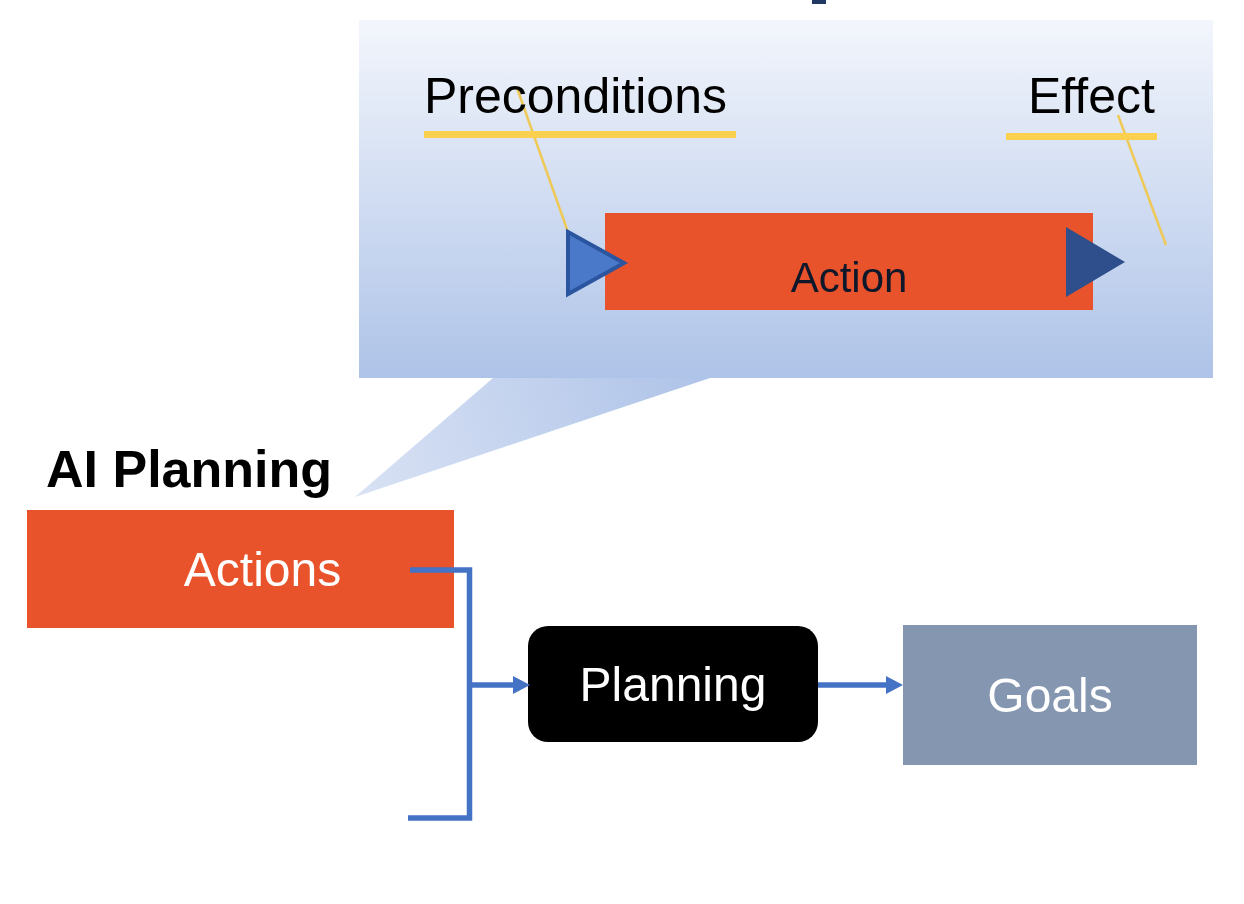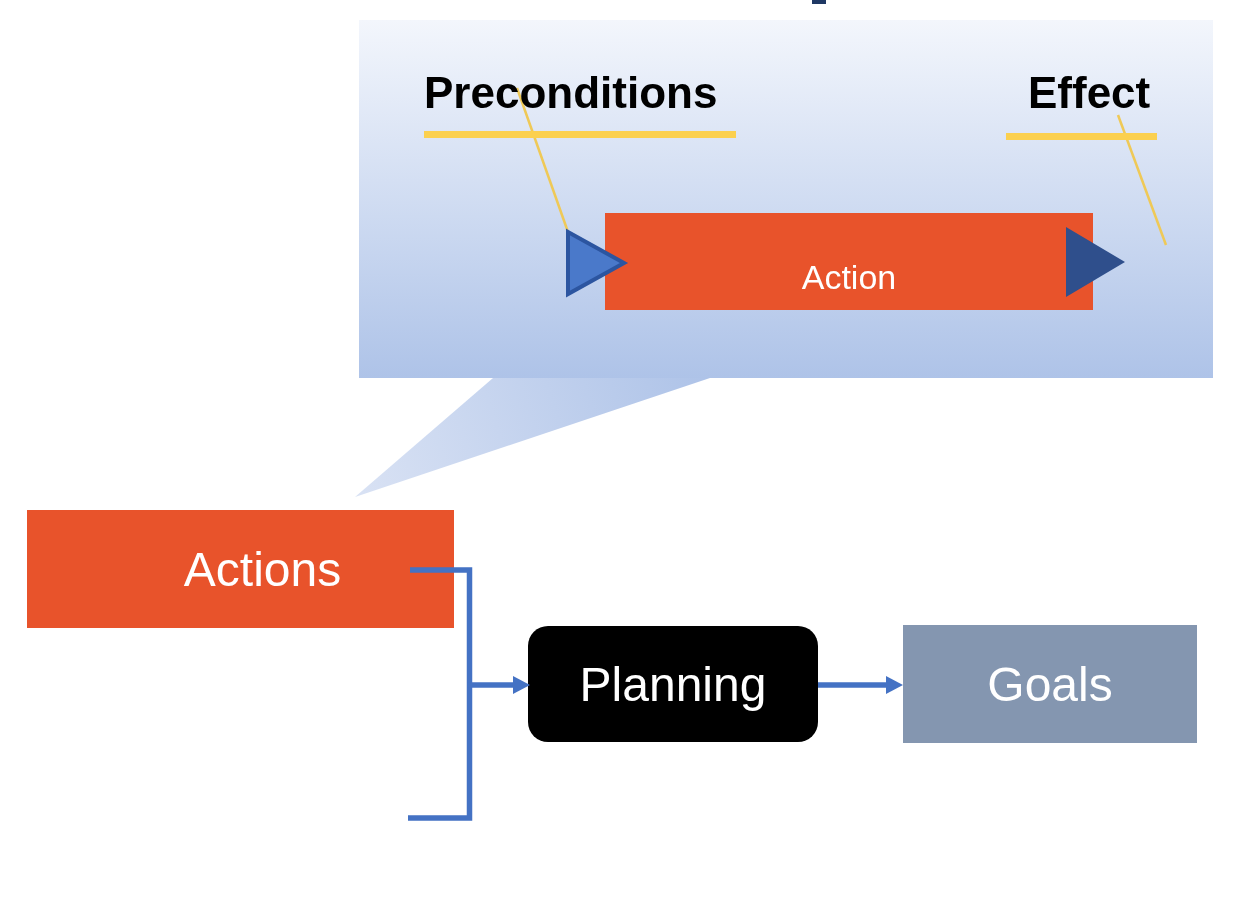--- a/index.html
+++ b/index.html
@@ -22,45 +22,44 @@
 
   
   .callout-bubble {
     left: 359px; top: 20px; width: 854px; height: 358px;
     background: linear-gradient(180deg, var(--bubble-top, #F3F6FC) 0%, var(--bubble-bottom, #AEC3E8) 100%);
     z-index: 0;
   }
 
   .callout-label {
     color: #000000;
-    font-size: 44px;
+    font-size: 50px;
     line-height: 1;
     white-space: nowrap;
     z-index: 3;
-    font-weight: bold;
   }
   .preconditions-label { left: 424px; top: 71px; }
   .effect-label { left: 1028px; top: 71px; }
 
   .label-underline {
     height: 7px;
     background: var(--yellow, #FBD04F);
     z-index: 3;
   }
   .preconditions-underline { left: 424px; top: 131px; width: 312px; }
   .effect-underline { left: 1006px; top: 133px; width: 151px; }
 
   
   .action-box {
     left: 605px; top: 213px; width: 488px; height: 97px;
     background: var(--orange, #E8532B);
     display: flex; align-items: center; justify-content: center;
     z-index: 1;
   }
-  .action-box .box-label { font-size: 34px; color: #ffffff; margin-top: 32px; }
+  .action-box .box-label { font-size: 42px; color: #0f172a; margin-top: 32px; }
 
   
   .shapes-svg {
     left: 0; top: 0; width: 1244px; height: 904px;
     z-index: 2;
     pointer-events: none;
   }
   .tail-stop-a { stop-color: var(--bubble-bottom, #AEC3E8); }
   .tail-stop-b { stop-color: var(--tail-light, #D9E2F4); }
   .thin-line { stroke: var(--yellow-thin, #EFC957); stroke-width: 2.5; }
@@ -77,21 +76,21 @@
     z-index: 3;
   }
   .node-box {
     display: flex; align-items: center; justify-content: center;
     z-index: 1;
   }
   .node-box .box-label { font-size: 48px; color: #ffffff; white-space: nowrap; }
   .actions-box { left: 27px; top: 510px; width: 383px; height: 118px; background: var(--orange, #E8532B); padding-left: 44px; }
   .world-state-box { left: 27px; top: 760px; width: 381px; height: 115px; background: var(--gray, #767676); }
   .planning-box { left: 528px; top: 626px; width: 290px; height: 116px; background: var(--black, #000000); border-radius: 20px; }
-  .goals-box { left: 903px; top: 625px; width: 294px; height: 118px; background: var(--blue-gray, #8496B0); }
+  .goals-box { left: 903px; top: 625px; width: 294px; height: 140px; background: var(--blue-gray, #8496B0); }
 </style>
 </head>
 <body>
 
 <div class="canvas">
 
   <div class="abs glyph-fragment"></div>
 
   <div class="abs callout-bubble"></div>
 
@@ -123,20 +122,21 @@
   <div class="abs callout-label preconditions-label">Preconditions</div>
   <div class="abs label-underline preconditions-underline"></div>
 
   <div class="abs callout-label effect-label">Effect</div>
   <div class="abs label-underline effect-underline"></div>
 
   <div class="abs action-box">
     <span class="box-label">Action</span>
   </div>
 
+  <div class="abs section-title">AI Planning</div>
 
   <div class="abs node-box actions-box">
     <span class="box-label">Actions</span>
   </div>
 
 
   <div class="abs node-box planning-box">
     <span class="box-label">Planning</span>
   </div>
 

